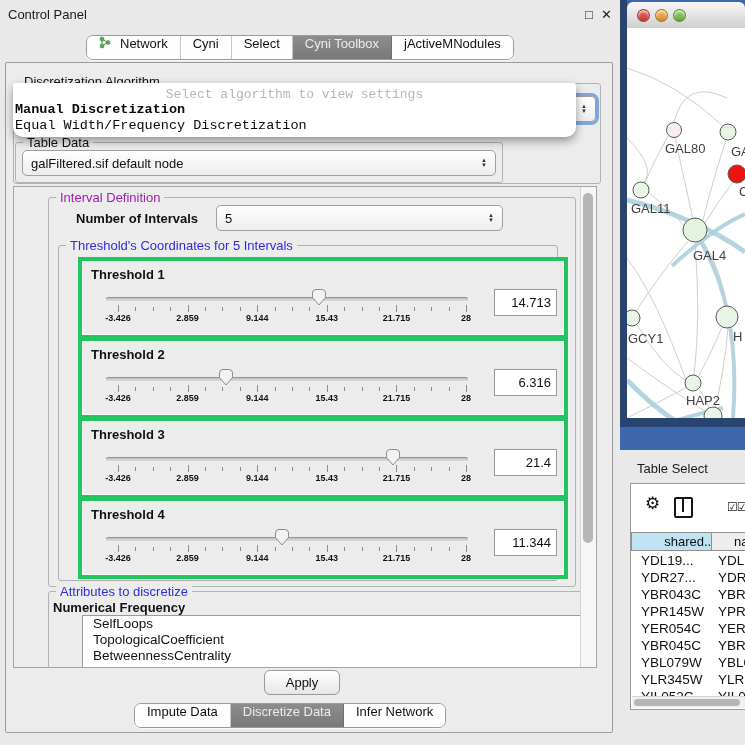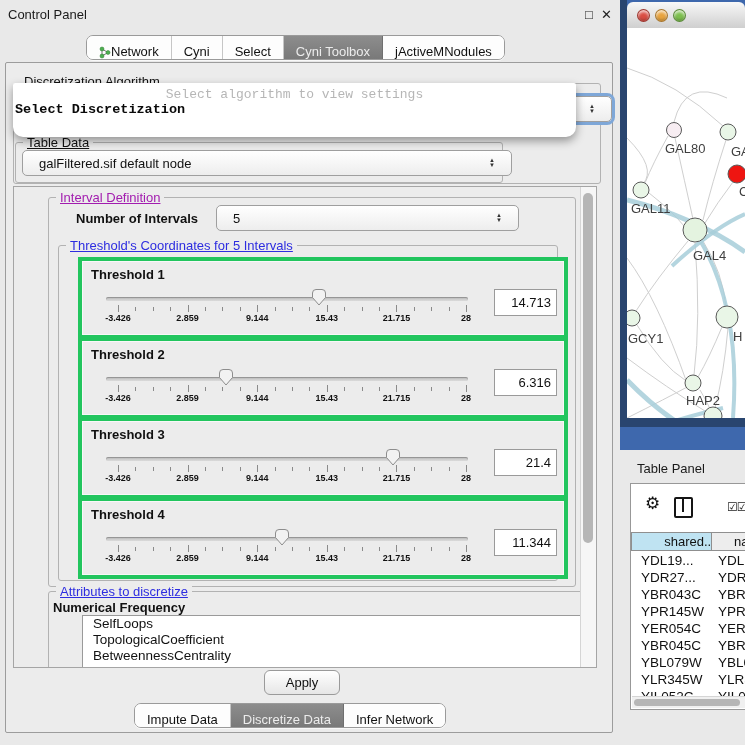--- a/index.html
+++ b/index.html
@@ -9,34 +9,34 @@
 
   
   .cp-title{left:8px;top:7px;font-size:13px;color:#1a1a1a;}
   .win-ico{top:7px;font-size:13px;color:#222;cursor:pointer;}
   .content-panel{left:5px;top:62px;width:606px;height:669px;background:#ececec;
                  border:1px solid #9c9c9c;border-radius:2px;}
 
   
   .tabgroup{display:flex;height:23px;background:#fdfdfd;border:1px solid #9a9a9a;
             border-radius:7px;overflow:hidden;box-shadow:0 1px 0 rgba(255,255,255,.7);}
-  .tab{display:flex;align-items:flex-end;gap:0;padding:0 12px;font-size:13px;color:#111;
+  .tab{display:flex;align-items:flex-start;gap:9px;padding:0 12px;font-size:13px;color:#111;
        border-right:1px solid #c6c6c6;background:#fdfdfd;cursor:pointer;white-space:nowrap;}
   .tab:last-child{border-right:none;}
   .tab.selected{background:linear-gradient(#8d8d8d,#797979);color:#ececec;border-right-color:#6f6f6f;}
 
   
   .group{position:absolute;border:1px solid #b2b2b2;border-radius:3px;}
-  .gtitle{position:absolute;font-size:13px;background:#ececec;padding:0 4px;white-space:nowrap;text-decoration:underline;}
+  .gtitle{position:absolute;font-size:13px;background:#ececec;padding:0 4px;white-space:nowrap;}
   .green{color:#a21caf;}
   .blue{color:#2d2de0;}
 
   
   .combo{position:absolute;display:flex;align-items:center;background:linear-gradient(#ffffff,#ededed);
-         border:1px solid #9f9f9f;border-radius:5px;font-size:13px;padding:0 16px;cursor:pointer;}
+         border:1px solid #9f9f9f;border-radius:5px;font-size:13px;padding:0 8px;cursor:pointer;}
   .combo .arrows{margin-left:auto;display:flex;flex-direction:column;align-items:center;
                  font-size:6px;line-height:5px;color:#333;padding-left:6px;}
   .focus-ring{box-shadow:0 0 0 3px #7ea7d8;}
 
   
   .popup{left:13px;top:83px;width:563px;height:54px;background:#ffffff;z-index:40;
          border-radius:2px 2px 10px 10px;box-shadow:0 4px 10px rgba(0,0,0,.38);font-family:Liberation Mono, monospace;}
   .popup-hint{position:absolute;top:4px;left:0;width:100%;text-align:center;font-size:13px;color:#b6b6b6;}
   .popup-item{position:absolute;left:2px;font-size:13.5px;color:#0a0a0a;white-space:nowrap;cursor:pointer;}
 
@@ -133,21 +133,22 @@
   <div class="abs" style="left:21px;top:74px;font-size:13px;background:#ececec;padding:0 3px;">Discretization Algorithm</div>
   <div class="combo focus-ring" style="left:22px;top:96px;width:556px;height:24px;">
     <span class="arrows">
       <span>▲</span>
         <span>▼</span>
     </span>
   </div>
 
   <div class="abs popup">
     <div class="popup-hint">Select algorithm to view settings</div>
-    <div class="popup-item" style="top:19px;font-weight:bold;">Select Discretization</div>
+    <div class="popup-item" style="top:19px;font-weight:bold;">Manual Discretization</div>
+    <div class="popup-item" style="top:35px;">Equal Width/Frequency Discretization</div>
   </div>
 
   <div class="group" style="left:15px;top:142px;width:486px;height:39px;"></div>
   <div class="gtitle" style="left:23px;top:135px;">Table Data</div>
   <div class="combo" style="left:22px;top:150px;width:456px;height:24px;">
     <span>galFiltered.sif default node</span>
     <span class="arrows">
       <span>▲</span>
         <span>▼</span>
     </span>
@@ -400,21 +401,21 @@
         <text x="112" y="168" font-size="13" font-family="Liberation Sans, sans-serif" fill="#3f3f3f">C</text>
         <text x="4" y="185" font-size="13" font-family="Liberation Sans, sans-serif" fill="#3f3f3f">GAL11</text>
         <text x="66" y="232" font-size="13" font-family="Liberation Sans, sans-serif" fill="#3f3f3f">GAL4</text>
         <text x="1" y="315" font-size="13" font-family="Liberation Sans, sans-serif" fill="#3f3f3f">GCY1</text>
         <text x="106" y="313" font-size="13" font-family="Liberation Sans, sans-serif" fill="#3f3f3f">H</text>
         <text x="59" y="377" font-size="13" font-family="Liberation Sans, sans-serif" fill="#3f3f3f">HAP2</text>
       </svg>
   </div>
   <div class="abs net-frame-dark-bottom"></div>
 
-  <div class="abs tp-label">Table Panel</div>
+  <div class="abs tp-label">Table Select</div>
   <div class="abs tp-window"></div>
   <div class="abs tp-gear">⚙</div>
   <div class="abs tp-split"></div>
   <div class="abs tp-checks">☑☑</div>
   <div class="tp-head" style="left: 631px; width: 81px; justify-content: center; background: rgb(191, 227, 242); padding-left: 36px;" id="tp-col1">shared...</div>
   <div class="tp-head" style="left:711px;width:60px;background:#ededed;padding-left:22px;" id="tp-col2">na</div>
   <div class="abs tp-rows" id="tp-rows">
       <div class="tp-row">
         <span class="c1">YDL19...</span>
         <span class="c2">YDL1</span>

